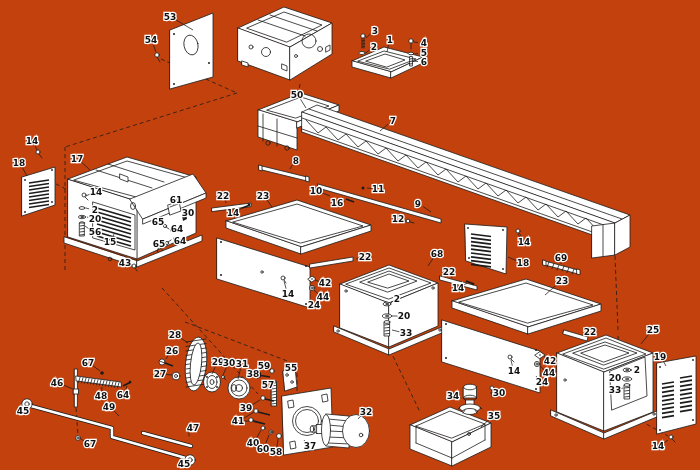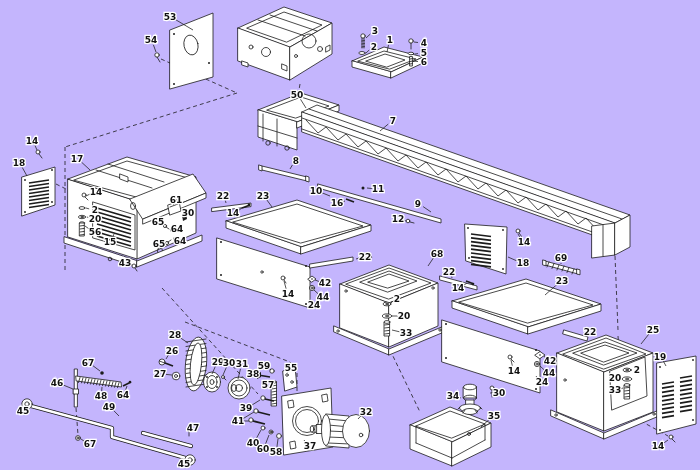--- a/index.html
+++ b/index.html
@@ -1,16 +1,16 @@
 <!DOCTYPE html>
 <html><head>
 <meta charset="utf-8">
 <style>
   html,body{margin:0;padding:0;background:#fff;}
-  .stage{width:700px;height:470px;background:#c4b5fd;position:relative;overflow:hidden;
+  .stage{width:700px;height:470px;background:#c2410c;position:relative;overflow:hidden;
          font-family:"DejaVu Sans",sans-serif;}
   svg{display:block;}
   .ln{stroke:#1c1c1c;stroke-width:.8;fill:none;stroke-linejoin:round;stroke-linecap:round;}
   .fw{fill:#ffffff;}
   .fd{fill:#1c1c1c;stroke:none;}
   .sl{stroke:#1c1c1c;stroke-width:1.7;fill:none;stroke-linecap:butt;}
   .tb{stroke:#1c1c1c;stroke-width:4.2;fill:none;stroke-linecap:round;stroke-linejoin:round;}
   .tw{stroke:#ffffff;stroke-width:2.6;fill:none;stroke-linecap:round;stroke-linejoin:round;}
   .dash{stroke:#1c1c1c;stroke-width:.8;fill:none;stroke-dasharray:4 3;}
   .leader{stroke:#1c1c1c;stroke-width:.75;}

